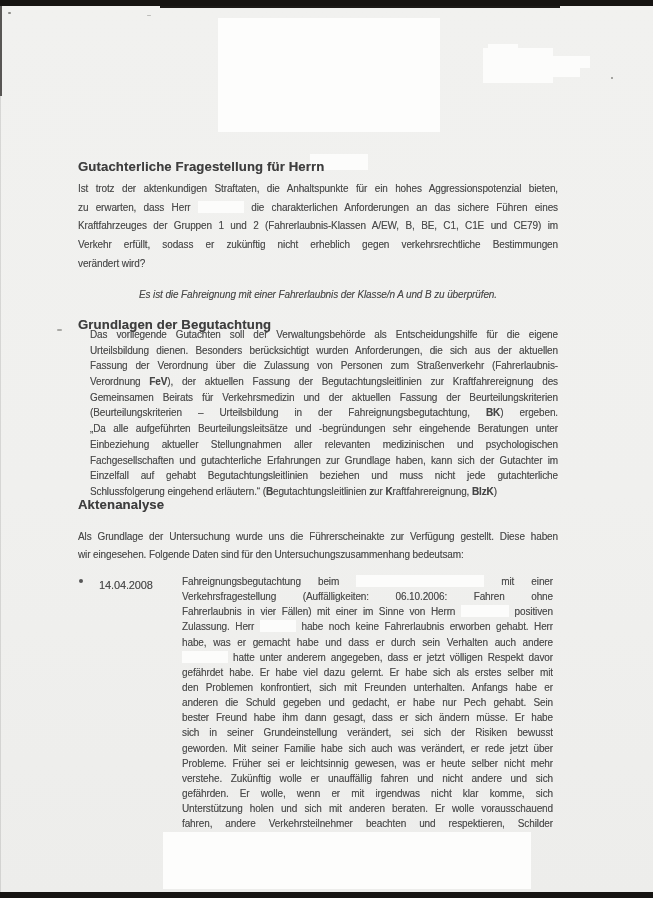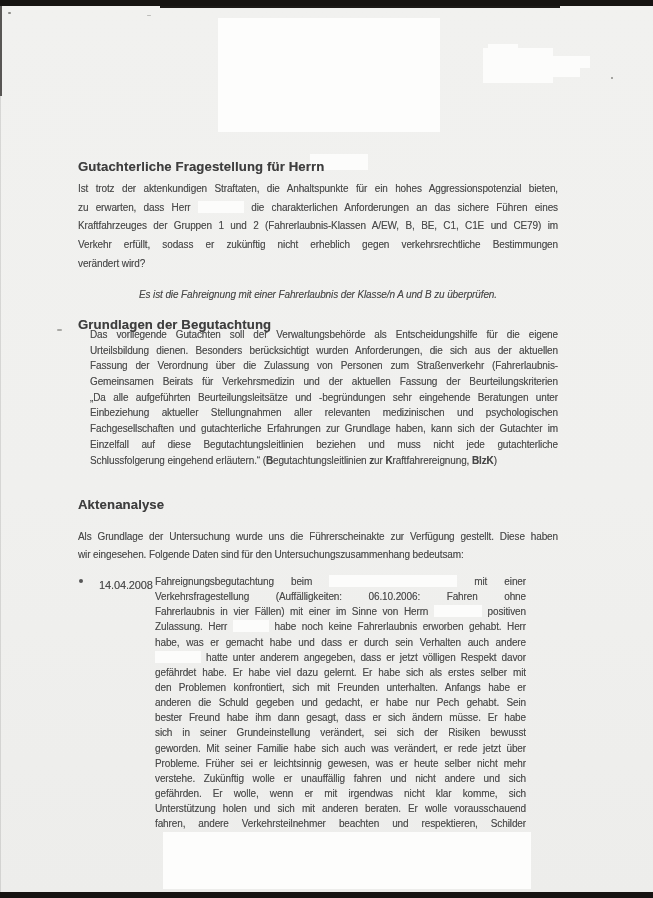--- a/index.html
+++ b/index.html
@@ -41,21 +41,21 @@
   .intro{top:180px;line-height:18.7px;}
   .intro .line{height:18.7px;}
   .check{top:288px;line-height:14px;text-align:center;font-style:italic;}
   .grund{top:327px;line-height:15.7px;}
   .grund .line{height:15.7px;margin-left:12px;}
   .akten{top:528px;line-height:17.6px;}
   .akten .line{height:17.6px;}
   .entry{top:574px;}
   .entry-dot{position:absolute;left:1px;top:5px;width:4px;height:4px;border-radius:50%;background:#565656;}
   .entry-date{position:absolute;left:21px;top:4px;font-size:11px;line-height:15.15px;}
-  .entry-text{margin-left:77px;width:371px;line-height:15.15px;}
+  .entry-text{margin-left:104px;width:371px;line-height:15.15px;}
   .entry-text .line{height:15.15px;}
   b{font-weight:bold;color:#464646;}
   .r{display:inline-block;background:#fcfcfb;height:12px;vertical-align:-2px;}
   .w46{width:46px;}.w128{width:128px;}.w48{width:48px;}.w36{width:36px;}
 </style>
 </head>
 <body>
 
 <div class="page">
 
@@ -92,25 +92,27 @@
   </div>
 
   <div class="txt check">Es ist die Fahreignung mit einer Fahrerlaubnis der Klasse/n A und B zu überprüfen.</div>
 
   <h2 class="h-grund">Grundlagen der Begutachtung</h2>
 
   <div class="txt grund">
     <div class="line">Das vorliegende Gutachten soll der Verwaltungsbehörde als Entscheidungshilfe für die eigene</div>
     <div class="line">Urteilsbildung dienen. Besonders berücksichtigt wurden Anforderungen, die sich aus der aktuellen</div>
     <div class="line">Fassung der Verordnung über die Zulassung von Personen zum Straßenverkehr (Fahrerlaubnis-</div>
+    <div class="line"><span>Verordnung </span><b>FeV</b><span>), der aktuellen Fassung der Begutachtungsleitlinien zur Kraftfahrereignung des</span></div>
     <div class="line">Gemeinsamen Beirats für Verkehrsmedizin und der aktuellen Fassung der Beurteilungskriterien</div>
+    <div class="line"><span>(Beurteilungskriterien – Urteilsbildung in der Fahreignungsbegutachtung, </span><b>BK</b><span>) ergeben.</span></div>
     <div class="line">„Da alle aufgeführten Beurteilungsleitsätze und -begründungen sehr eingehende Beratungen unter</div>
     <div class="line">Einbeziehung aktueller Stellungnahmen aller relevanten medizinischen und psychologischen</div>
     <div class="line">Fachgesellschaften und gutachterliche Erfahrungen zur Grundlage haben, kann sich der Gutachter im</div>
-    <div class="line">Einzelfall auf diese Begutachtungsleitlinien beziehen und muss nicht jede gutachterliche</div>
+    <div class="line">Einzelfall auf gehabt Begutachtungsleitlinien beziehen und muss nicht jede gutachterliche</div>
     <div class="line last"><span>Schlussfolgerung eingehend erläutern.“ (</span><b>B</b><span>egutachtungsleitlinien </span><b>z</b><span>ur </span><b>K</b><span>raftfahrereignung, </span><b>BlzK</b><span>)</span></div>
   </div>
 
   <h2 class="h-akten">Aktenanalyse</h2>
 
   <div class="txt akten">
     <div class="line">Als Grundlage der Untersuchung wurde uns die Führerscheinakte zur Verfügung gestellt. Diese haben</div>
     <div class="line last">wir eingesehen. Folgende Daten sind für den Untersuchungszusammenhang bedeutsam:</div>
   </div>
 

